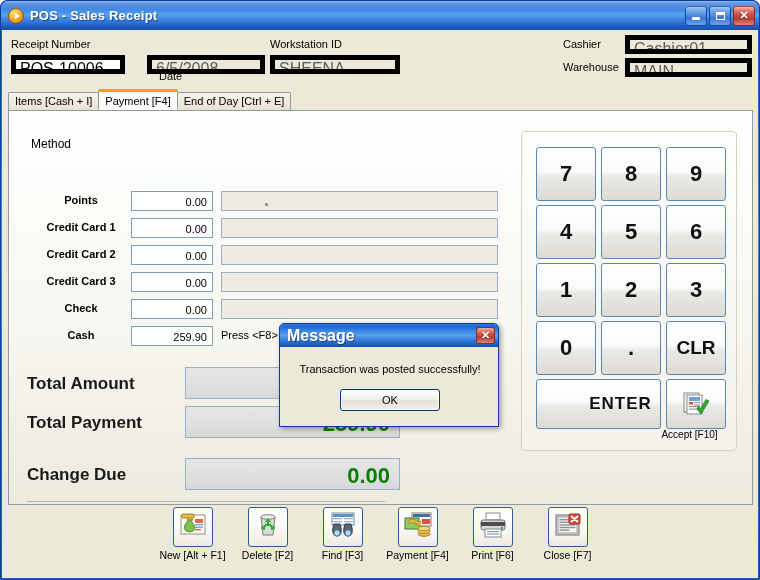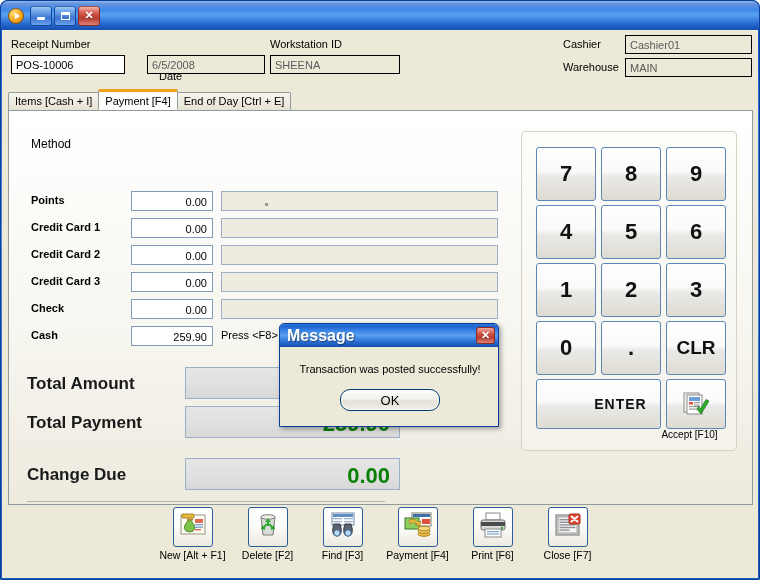--- a/index.html
+++ b/index.html
@@ -80,22 +80,22 @@
   
   #header{
     position:absolute; left:3px; top:3px; width:750px; height:54px;
     background:#ece9d8;
   }
   .fld-label{
     position:absolute; font-size:11px; color:#000;
   }
   .tbox{
     position:absolute; height:19px;
-    border:1px solid #000000; background:#fff;
-    font-size:11px; color:#000;
+    border:5px solid #000000; background:#fff;
+    font-size:16px; color:#000;
     padding:2px 8px 0 4px; line-height:14px;
     overflow:hidden; white-space:nowrap;
   }
   .tbox.ro{ background:#ece9d8; color:#5a5a5a; }
 
   
   #tabstrip{
     position:absolute; left:6px; top:60px; width:745px; height:20px;
     display:flex; align-items:flex-end;
   }
@@ -127,21 +127,21 @@
     background:linear-gradient(to bottom,#ffffff 0%,#f7f6f0 55%,#edeade 100%);
   }
 
   
   #method-title{
     position:absolute; left:22px; top:26px; font-size:12px; font-weight:normal; color:#000;
   }
   .pay-row{ position:absolute; left:22px; height:20px; }
   .pay-label{
     position:absolute; left:0; top:3px; width:100px;
-    font-size:11px; font-weight:bold; color:#000;
+    font-size:11px; font-weight:bold; color:#000;text-align:center;
   }
   .pay-amt{
     position:absolute; left:100px; top:0; width:82px; height:20px;
     border:1px solid #7f9db9; background:#ffffff;
     font-size:11px; color:#000; text-align:right;
     padding:3px 5px 0 0; line-height:14px;
   }
   .pay-desc{
     position:absolute; left:190px; top:0; width:277px; height:20px;
     border:1px solid #9bb0c6; background:#eeece0;
@@ -182,21 +182,21 @@
   .key{
     position:absolute;
     border:1px solid #5b87b5; border-radius:3px;
     background:linear-gradient(to bottom,#ffffff 0%,#fafafa 45%,#e9e9e6 55%,#dedbd2 100%);
     box-shadow: inset 0 1px 0 #fff;
     font-size:22px; font-weight:bold; color:#111;
     display:flex; align-items:center; justify-content:center;
     font-family:"Liberation Sans", sans-serif;
   }
   .key.small{ font-size:19px; }
-  .key.enter{ font-size:14px; letter-spacing:1px;padding-left:44px; }
+  .key.enter{ font-size:17px; letter-spacing:1px;padding-left:44px; }
   #accept-label{
     position:absolute; left:120px; top:297px; width:95px;
     font-size:10px; color:#000; text-align:center;
   }
   .accept-ico{ width:28px;height:28px; position:relative; }
 
   
   #dialog{
     position:absolute; left:270px; top:212px; width:220px; height:104px;
     background:#ece9d8;
@@ -227,24 +227,24 @@
   #dlg-body{
     position:absolute; left:3px; top:26px; width:212px; height:74px;
     background:#ece9d8; border:1px solid #ece9d8;
   }
   #dlg-msg{
     position:absolute; left:0; top:12px; width:212px; text-align:center;
     font-size:11px; color:#000;
   }
   #dlg-ok{
     position:absolute; left:56px; top:38px; width:100px; height:22px;
-    border:1px solid #003c74; border-radius:10px;
+    border:1px solid #003c74; border-radius:3px;
     background:linear-gradient(to bottom,#fdfdfd 0%,#f2f2ee 45%,#e3e1d8 55%,#f0efe9 100%);
     box-shadow: inset 0 0 0 1px #fff;
-    font-size:13px; color:#000;
+    font-size:11px; color:#000;
     display:flex;align-items:center;justify-content:center;
   }
 
   
   #toolbar{
     position:absolute; left:0; top:477px; width:756px; height:53px;
     background:#ece9d8;
     display:flex; justify-content:center; align-items:flex-start;
     gap:23px;
   }
@@ -263,20 +263,21 @@
 </style>
 </head>
 <body>
 
 <div id="window">
 
   <div id="titlebar">
     <span class="app-icon">
         <i></i>
       </span>
+    <span id="title-text">POS - Sales Receipt</span>
     <span class="wbtns">
       <span class="wbtn">
           <span class="min-glyph"></span>
         </span>
       <span class="wbtn">
           <span class="max-glyph"></span>
         </span>
       <span class="wbtn close">
           <span class="g">✕</span>
         </span>

